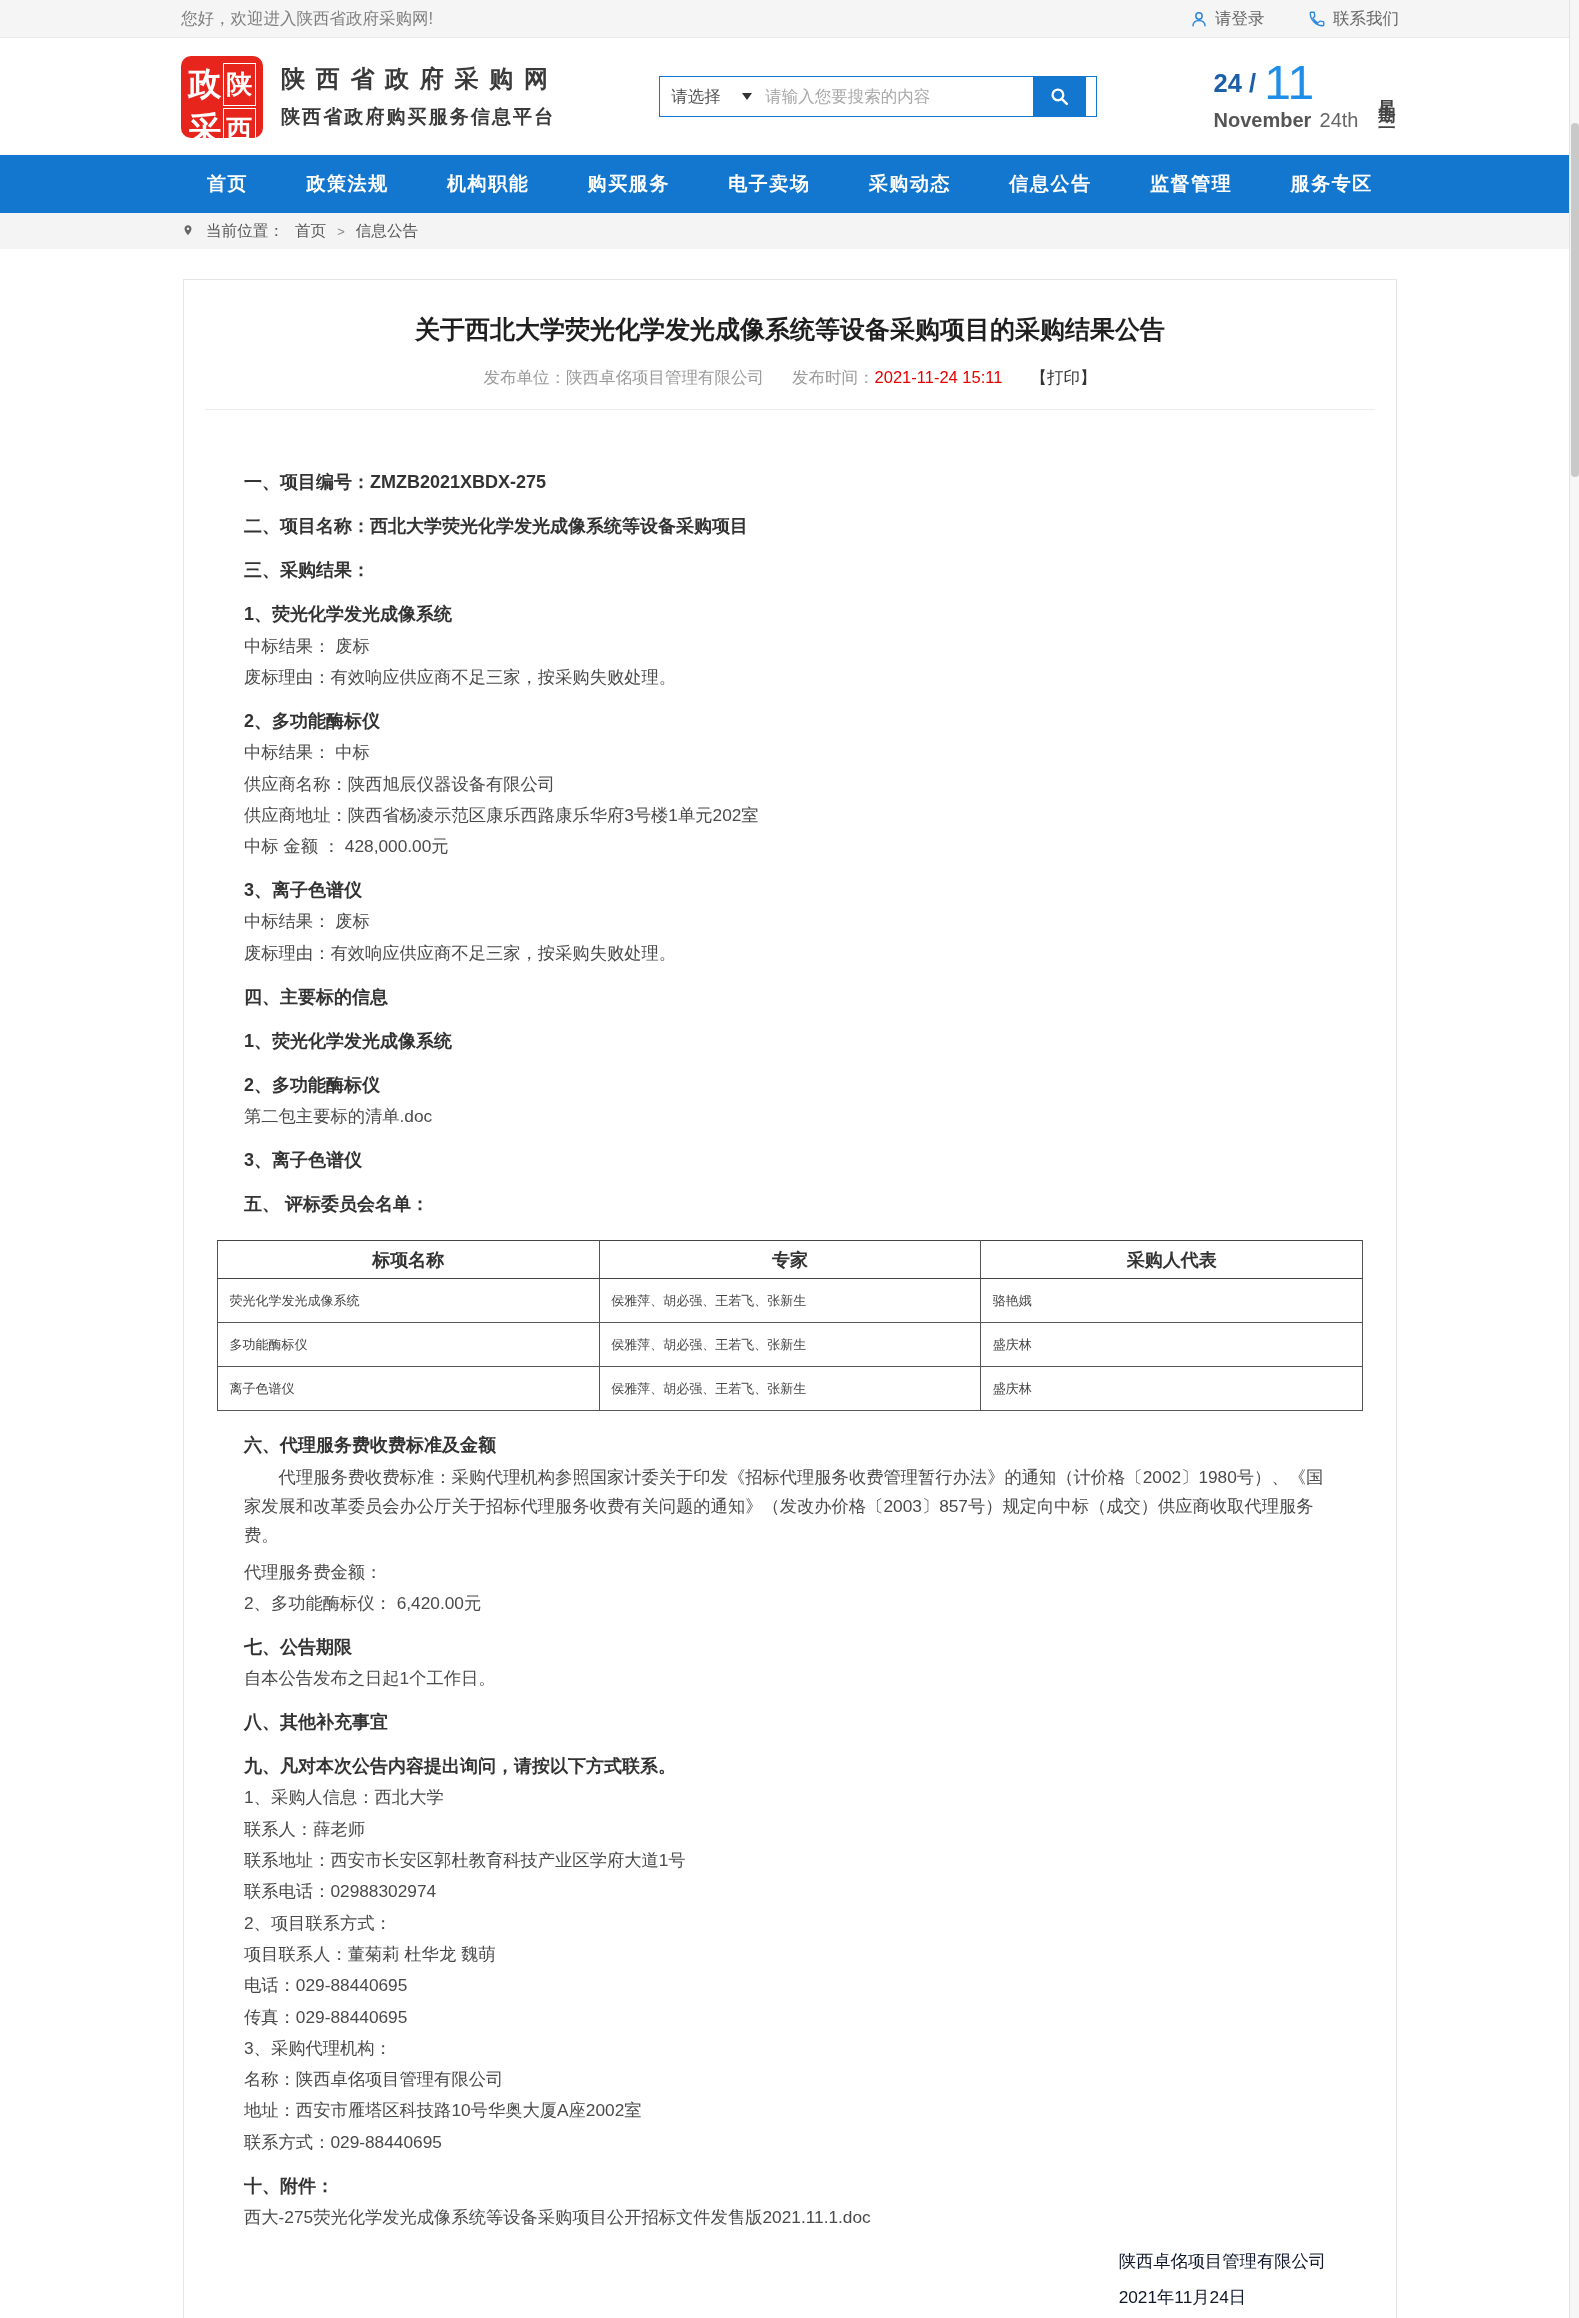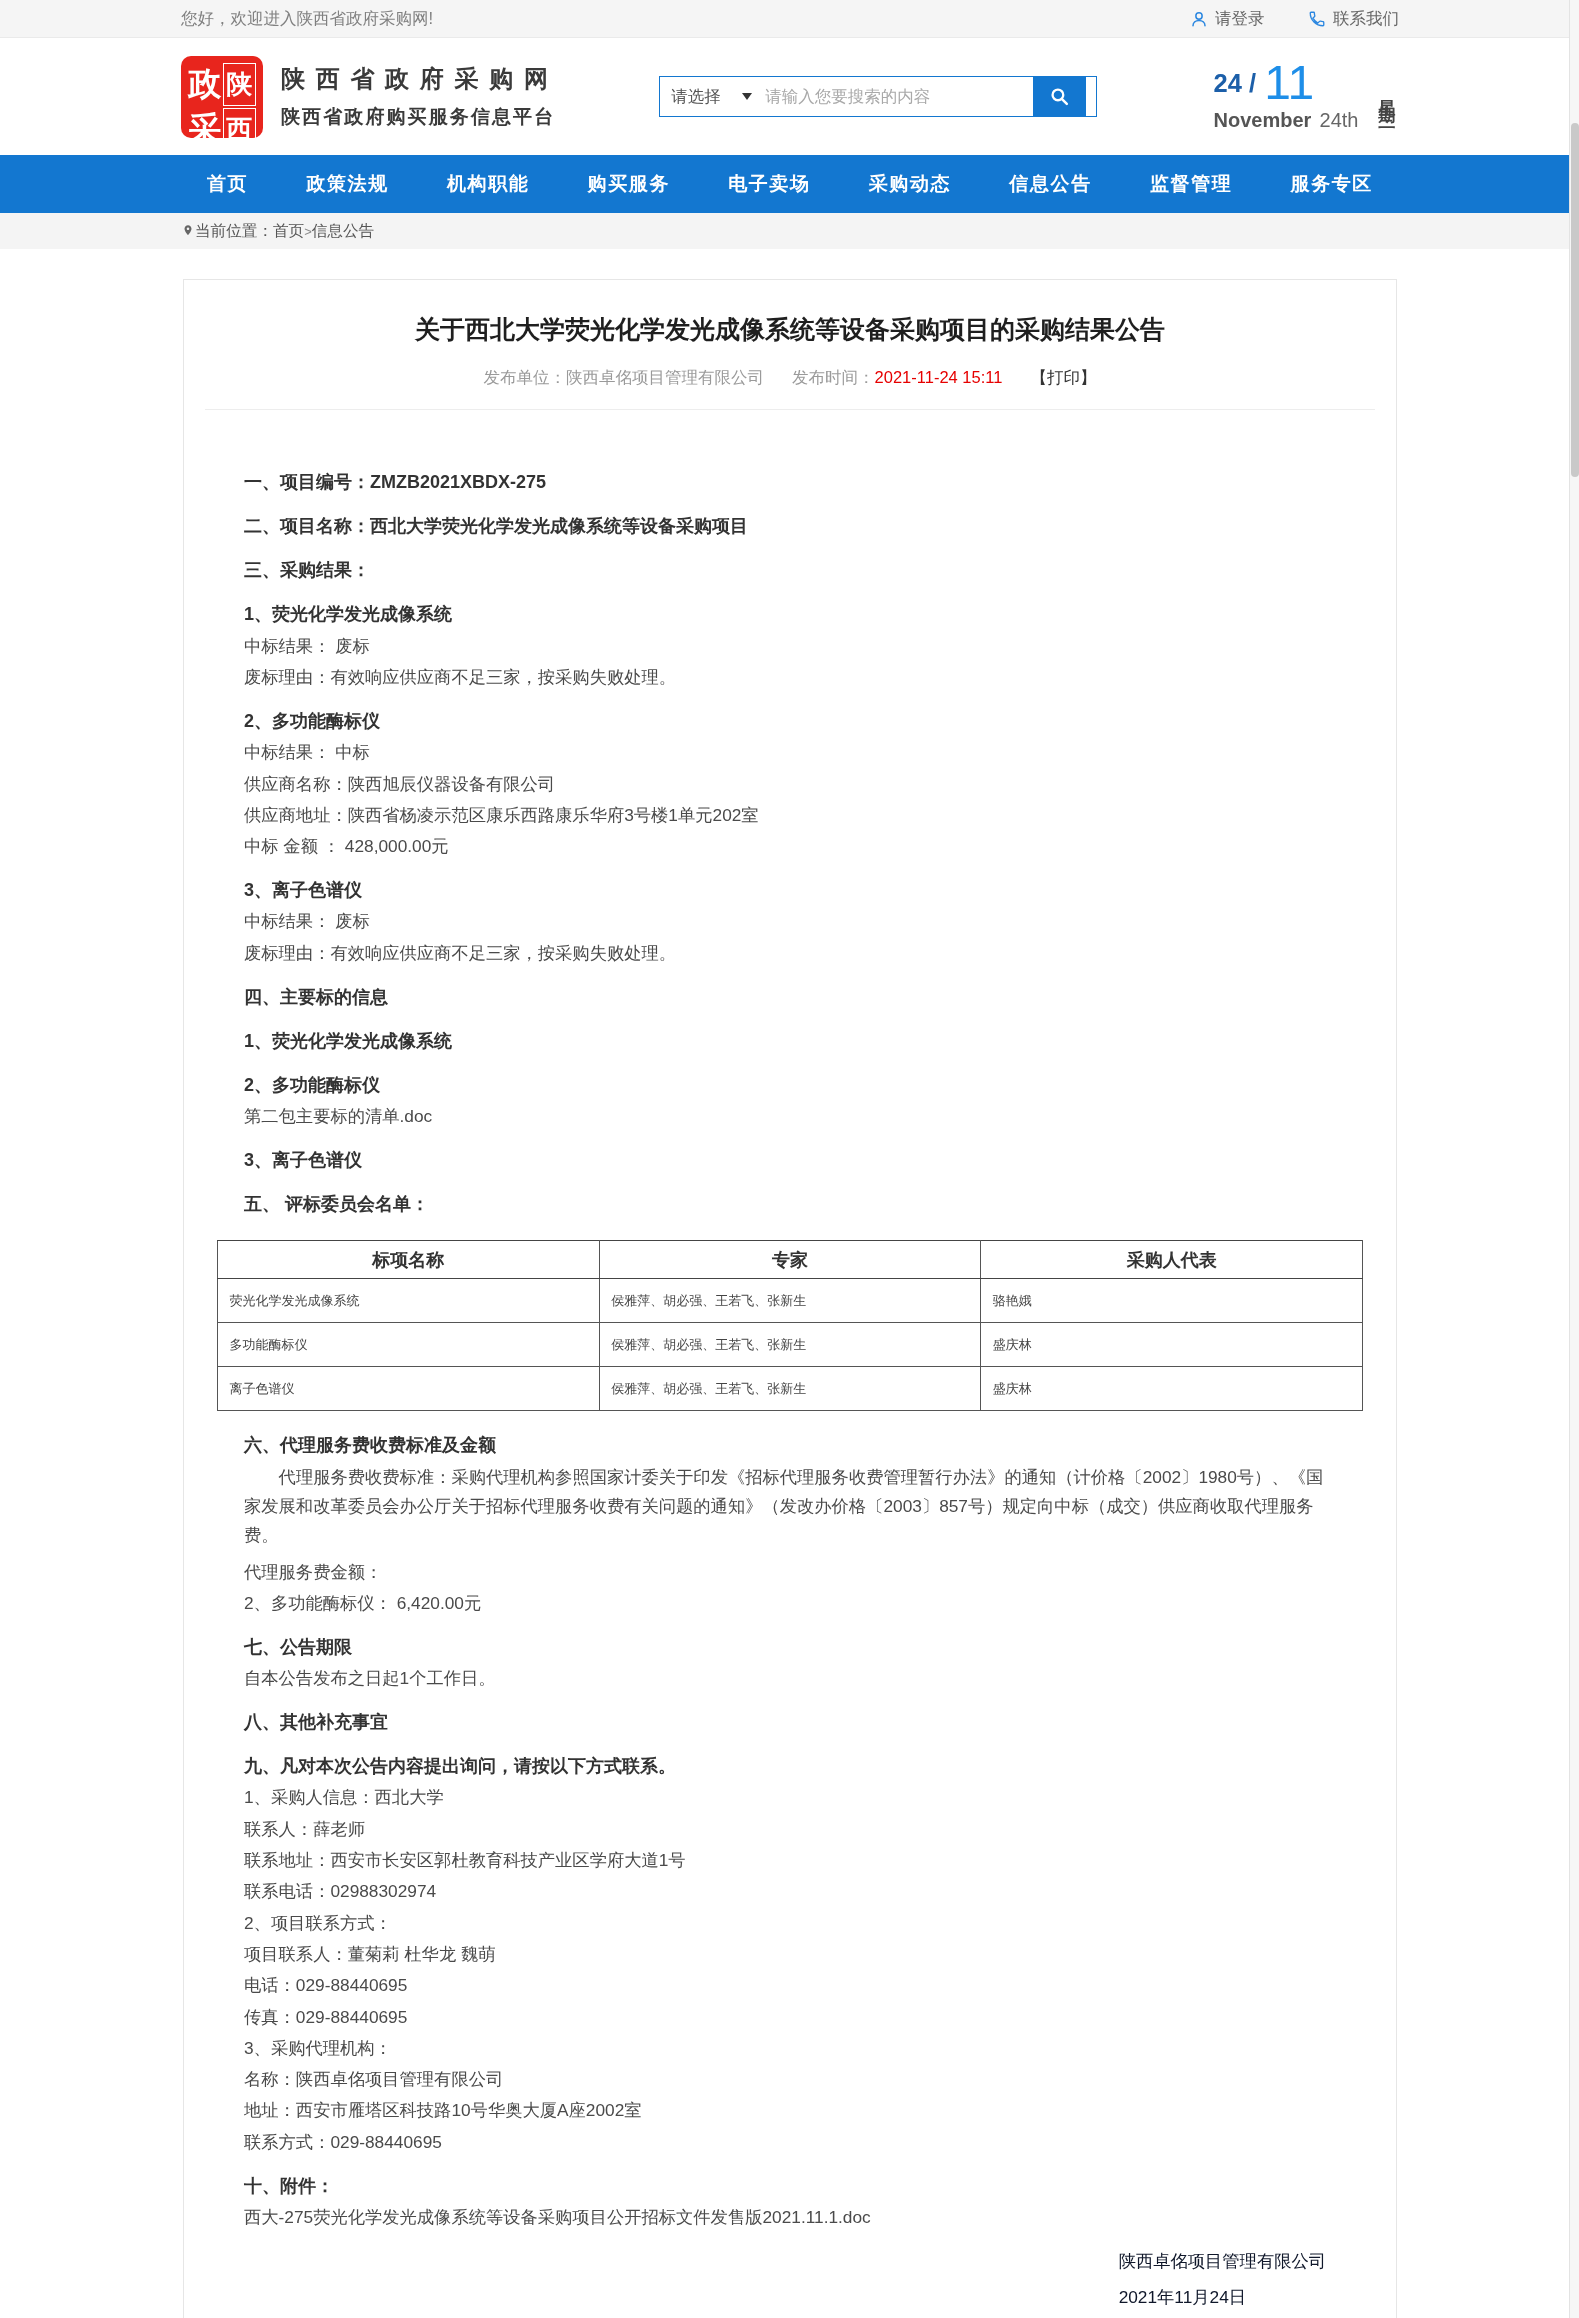--- a/index.html
+++ b/index.html
@@ -41,21 +41,21 @@
   .date-text b { color:#555; margin-right:8.2px; }
   .weekday { writing-mode:vertical-rl; font-size:17.3px; font-weight:bold; color:#444; letter-spacing:7.4px; }
 
   
   .nav { height:58px; background:#1377d0; }
   .nav .wrap { height:100%; display:flex; align-items:center; justify-content:space-between; padding:0 26px; }
   .nav-item { color:#fff; font-size:19px; font-weight:bold; letter-spacing:1.6px; text-decoration:none; cursor:pointer; }
 
   
   .crumbbar { height:36px; background:#f4f4f4; }
-  .crumbbar .wrap { height:100%; display:flex; align-items:center; gap:0; font-size:15.6px; color:#555; }
+  .crumbbar .wrap { height:100%; display:flex; align-items:center; gap:11px; font-size:15.6px; color:#555; }
   .crumb-link { color:#555; cursor:pointer; }
   .crumb-sep { color:#888; font-size:13px; }
 
   
   .card { width:1214px; margin:30px auto 0; border:0.8px solid #e6e6e6; background:#fff; }
   .art-title { text-align:center; font-size:25px; font-weight:bold; color:#1f1f1f; margin-top:33px; }
   .art-meta { display:flex; justify-content:center; align-items:center; gap:28px; font-size:16.5px; color:#9a9a9a;
               margin:21.4px 20.6px 0; padding-bottom:20px; border-bottom:0.8px solid #ededed; }
   .art-meta .time { color:#e60000; }
   .print-btn { color:#333; cursor:pointer; }

